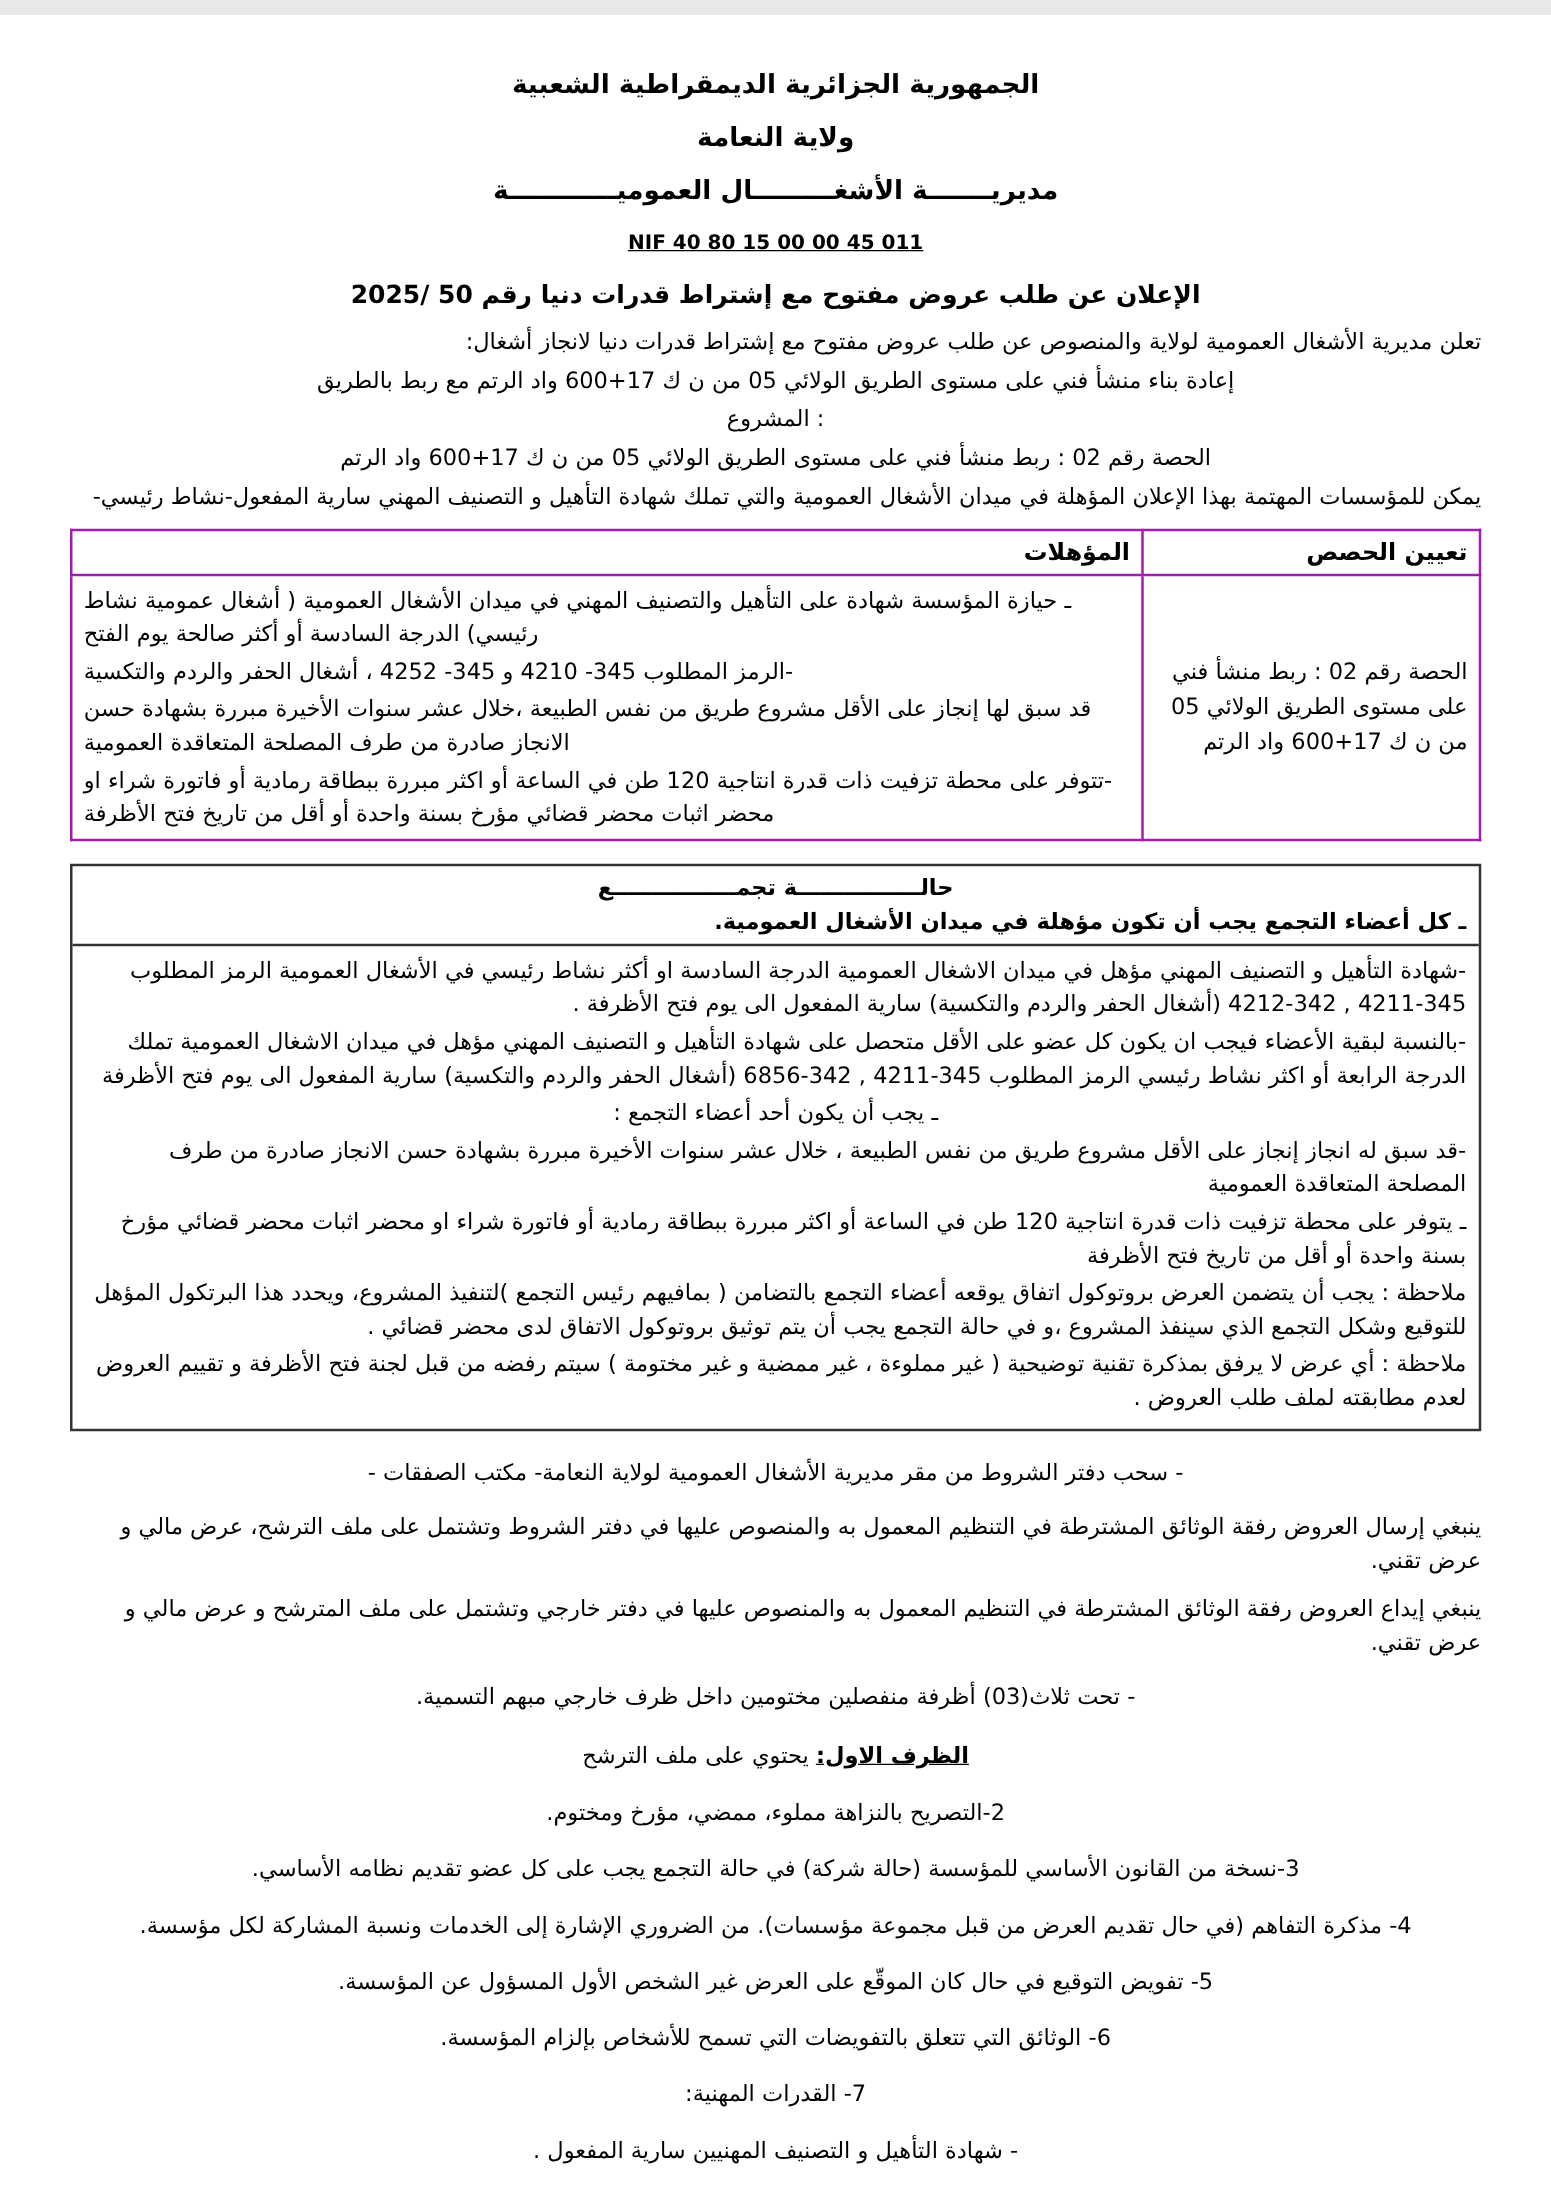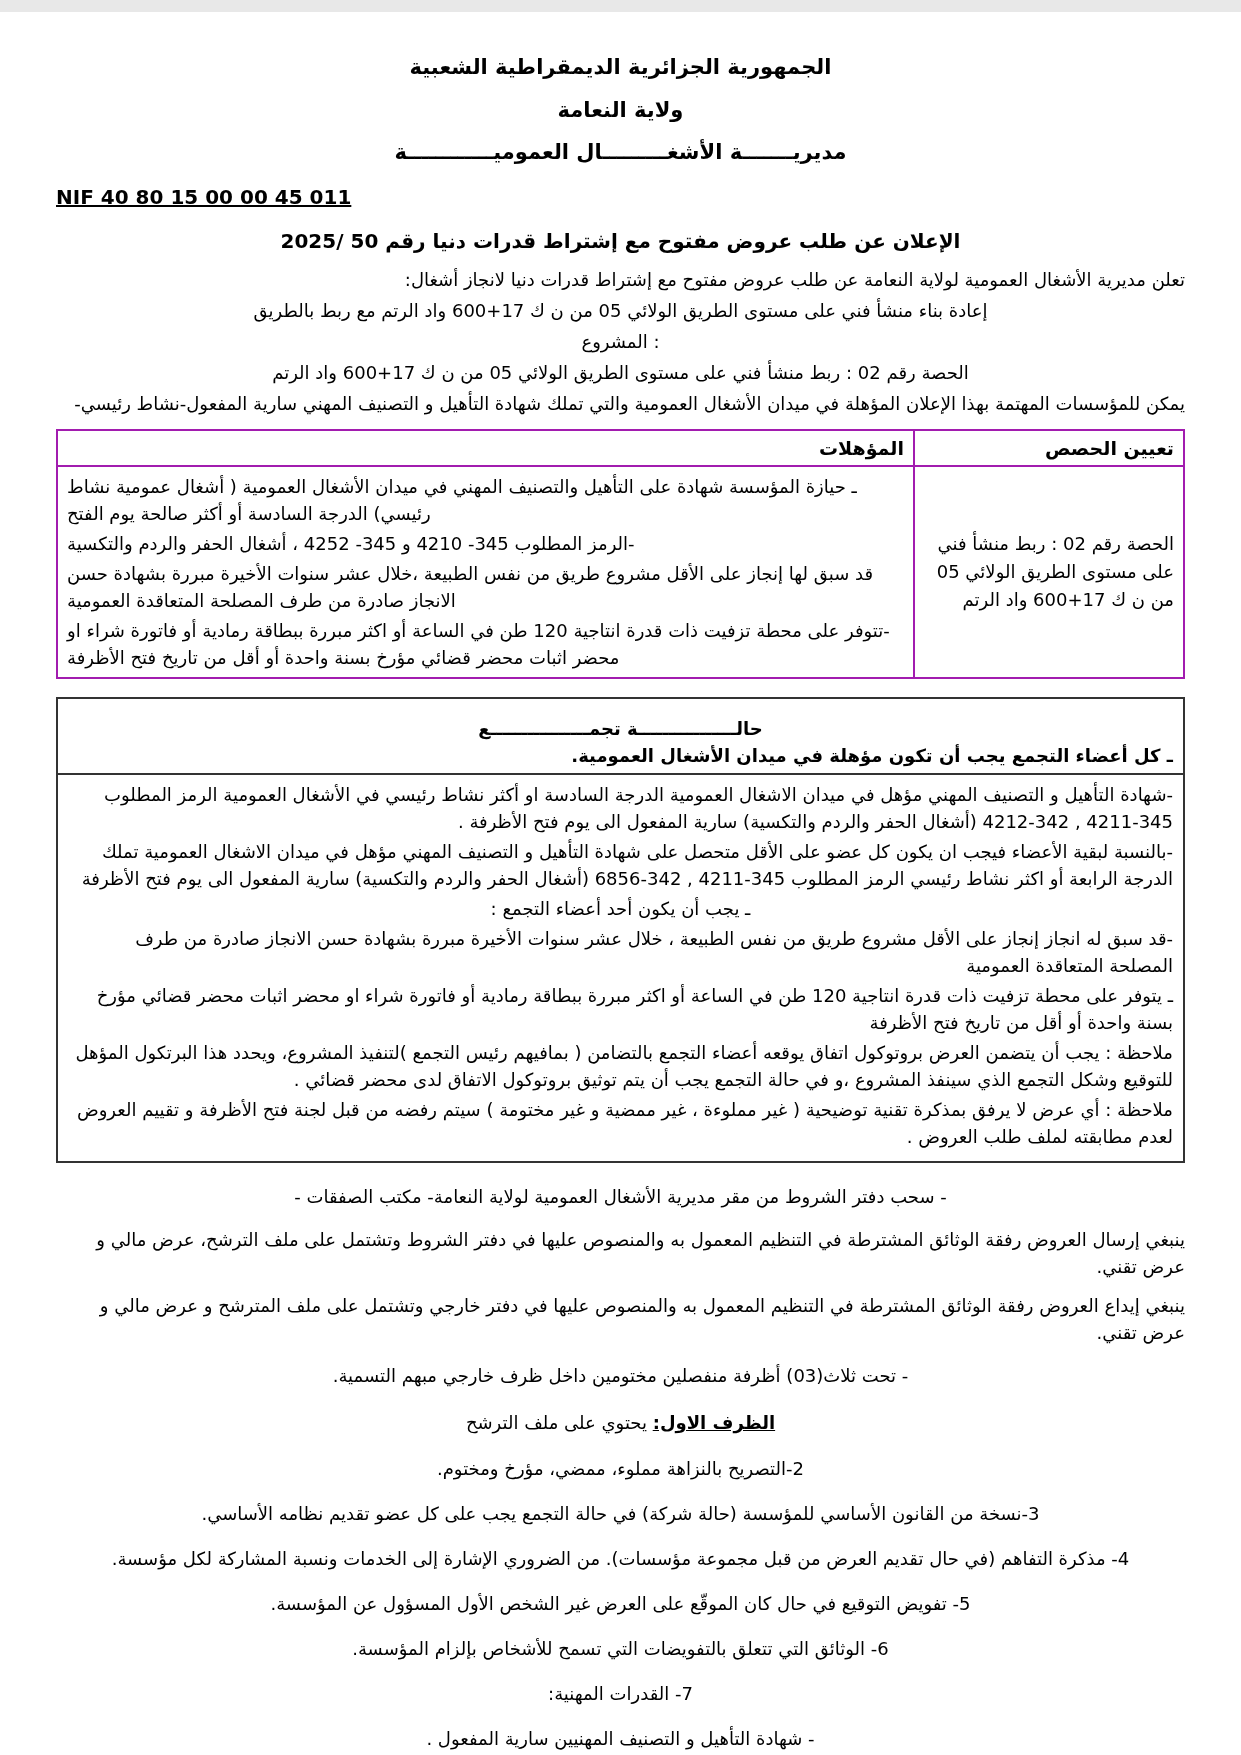--- a/index.html
+++ b/index.html
@@ -4,31 +4,31 @@
 <style>
   html,body{margin:0;padding:0;background:#e8e8e8;}
   .page{
     box-sizing:border-box;width:1241px;height:1755px;margin:12px auto;background:#ffffff;color:#000;
     padding:40px 56px 28px;direction:rtl;display:flex;flex-direction:column;overflow:hidden;
     font-family:"DejaVu Sans",sans-serif;font-size:18px;line-height:1.5;
   }
   .c{text-align:center}
   .r{text-align:right}
   .hline{font-size:21px;font-weight:700;text-align:center;margin:0 0 11px}
-  .nif{font-size:20px;font-weight:700;text-align:left;text-decoration:underline;direction:ltr;margin:2px 0 12px}
+  .nif{font-size:16px;font-weight:700;text-align:center;text-decoration:underline;direction:ltr;margin:2px 0 12px}
   .title{font-size:20px;font-weight:700;text-align:center;margin:2px 0 8px}
   .in{margin:2px 0}
   table.lots{width:100%;border-collapse:collapse;margin:10px 0 14px;font-size:18px}
   table.lots th,table.lots td{border:2px solid #a21caf;padding:3px 9px}
   table.lots th{text-align:right;font-size:19px;font-weight:700}
   .lotcol{width:250px}
   .lotcell{text-align:right;vertical-align:middle;padding:6px 10px;line-height:1.55}
   .qualcell{vertical-align:top}
   .qualcell p{margin:3px 0;text-align:left}
-  .gbox{border:2px solid #333;padding:14px 10px 8px;margin:4px 0 10px}
+  .gbox{border:2px solid #333;padding:2px 10px 8px;margin:4px 0 10px}
   .ghead{text-align:center;font-weight:700;margin:2px 0 0}
   .gsub{text-align:right;font-weight:700;margin:0 0 4px}
   .gdiv{height:0;border-top:2px solid #333;margin:4px -10px 6px}
   .gi{margin:3px 0;text-align:right}
   .gi.c{text-align:center}
   .bl{margin:10px 0}
   .bl2{margin:6px 0}
   .env-label{font-weight:700;text-decoration:underline}
   .cl{margin:9px 0;text-align:center}
 </style>
@@ -37,21 +37,21 @@
 
 <div class="page" dir="rtl">
 
   <div class="hline">الجمهورية الجزائرية الديمقراطية الشعبية</div>
   <div class="hline">ولاية النعامة</div>
   <div class="hline">مديريـــــــة الأشغـــــــــال العموميــــــــــــة</div>
   <div class="nif">NIF 40 80 15 00 00 45 011</div>
 
   <div class="title">الإعلان عن طلب عروض مفتوح مع إشتراط قدرات دنيا رقم 50 /2025</div>
 
-  <div class="in r">تعلن مديرية الأشغال العمومية لولاية النعامة عن طلب عروض مفتوح مع إشتراط قدرات دنيا لانجاز أشغال:</div>
+  <div class="in r">تعلن مديرية الأشغال العمومية لولاية والمنصوص عن طلب عروض مفتوح مع إشتراط قدرات دنيا لانجاز أشغال:</div>
   <div class="in c">إعادة بناء منشأ فني على مستوى الطريق الولائي 05 من ن ك 17+600 واد الرتم مع ربط بالطريق</div>
   <div class="in c">: المشروع</div>
   <div class="in c">الحصة رقم 02 : ربط منشأ فني على مستوى الطريق الولائي 05 من ن ك 17+600 واد الرتم</div>
   <div class="in r">يمكن للمؤسسات المهتمة بهذا الإعلان المؤهلة في ميدان الأشغال العمومية والتي تملك شهادة التأهيل و التصنيف المهني سارية المفعول-نشاط رئيسي-</div>
 
   <table class="lots">
     <tbody>
         <tr>
       <th class="lotcol">تعيين الحصص</th>
       <th>المؤهلات</th>

